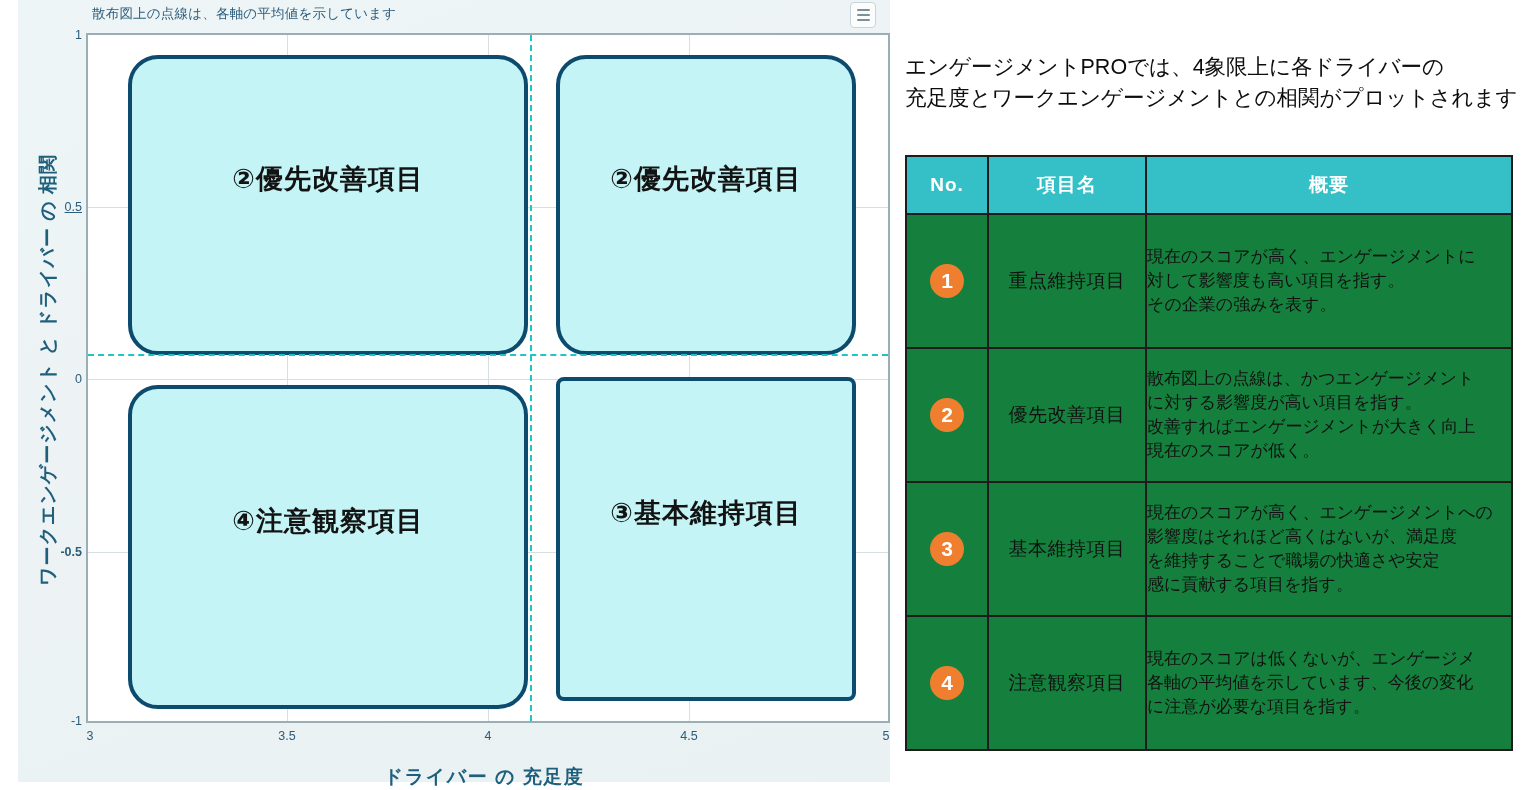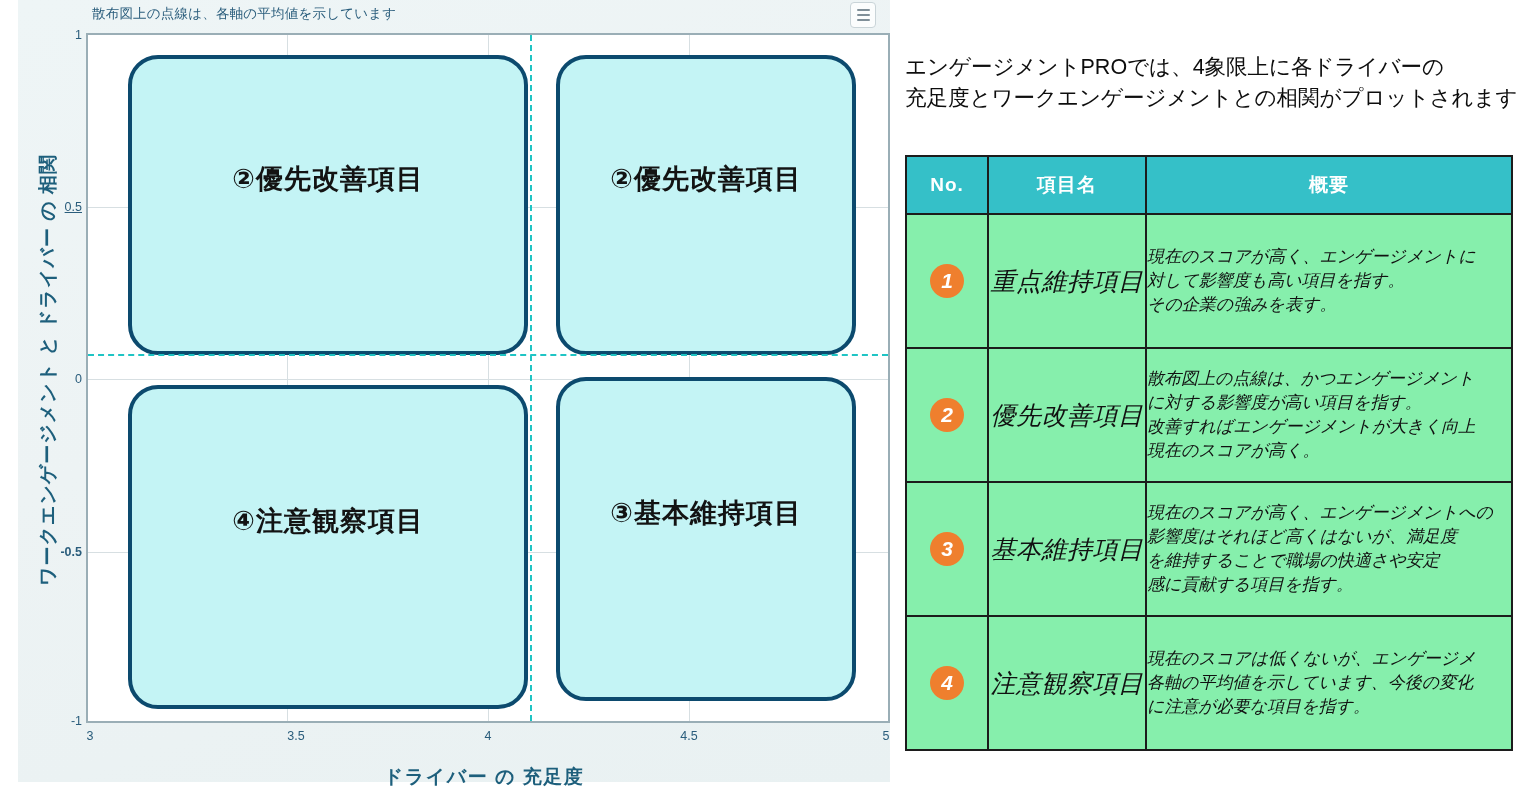--- a/index.html
+++ b/index.html
@@ -96,21 +96,21 @@
     display: flex; align-items: center; justify-content: center;
   }
   .quadrant .q-label {
     font-size: 27px; font-weight: bold; color: #131313;
     letter-spacing: 1px; white-space: nowrap;
     margin-top: -52px;
   }
   #quadrant-2 { left: 40px;  top: 20px;  width: 400px; height: 300px; }
   #quadrant-1 { left: 468px; top: 20px;  width: 300px; height: 300px; }
   #quadrant-4 { left: 40px;  top: 342px; width: 400px; height: 324px; margin-top: 8px; }
-  #quadrant-3 { left: 468px; top: 342px; width: 300px; height: 324px; }
+  #quadrant-3 { left: 468px; top: 342px; width: 300px; height: 324px; border-radius: 8px; }
 
   
   .ytick {
     position: absolute; right: 806px; width: 60px;
     text-align: right; font-size: 12.5px; color: #2a5d7c;
     transform: translateY(-50%);
   }
   .xtick {
     position: absolute; top: 694px; width: 60px;
     text-align: center; font-size: 12.5px; color: #2a5d7c;
@@ -143,29 +143,29 @@
     color: #ffffff;
     font-size: 19px; font-weight: bold;
     height: 58px;
     text-align: center;
     letter-spacing: 1px;
   }
   .col-no   { width: 82px; }
   .col-name { width: 158px; }
   .col-desc { width: 366px; }
 
-  #info-table tbody td { background: #86efac; vertical-align: middle; font-style: italic; }
+  #info-table tbody td { background: #15803d; vertical-align: middle; }
   .cell-no { text-align: center; }
   .badge {
     display: inline-block; width: 34px; height: 34px; border-radius: 50%;
     background: #ef7f2e; color: #ffffff;
     font-size: 21px; font-weight: bold; line-height: 34px; text-align: center;
   }
   .cell-name {
-    text-align: center; font-size: 25px; color: #111; letter-spacing: .5px; margin-top: 48px;
+    text-align: center; font-size: 19px; color: #111; letter-spacing: .5px; margin-top: 48px;
   }
   .cell-desc {
     font-size: 17px; color: #111; line-height: 1.42;
     padding: 8px 9px 8px 11px;
   }
   .cell-desc .line { display: block; white-space: nowrap; }
   tbody tr { height: 134px; }
 </style>
 </head>
 <body>
@@ -211,21 +211,21 @@
       <div id="mean-v" style="left:442px;"></div>
       <div id="mean-h" style="top:319px;"></div>
 
       <div class="ytick" style="top:0px;">1</div>
       <div class="ytick" style="top:172px;text-decoration:underline;">0.5</div>
       <div class="ytick" style="top:344px;">0</div>
       <div class="ytick" style="top:517px;font-weight:bold;">-0.5</div>
       <div class="ytick" style="top:686px;">-1</div>
 
       <div class="xtick" style="left:2px;">3</div>
-      <div class="xtick" style="left:208px;">3.5</div>
+      <div class="xtick" style="left:199px;">3.5</div>
       <div class="xtick" style="left:400px;">4</div>
       <div class="xtick" style="left:601px;">4.5</div>
       <div class="xtick" style="left:798px;">5</div>
     </div>
 
     <div id="x-axis-title">ドライバー の 充足度</div>
   </div>
 
   <div id="right-panel">
 
@@ -261,21 +261,21 @@
         </tr>
         <tr>
           <td class="cell-no">
             <span class="badge">2</span>
           </td>
           <td class="cell-name">優先改善項目</td>
           <td class="cell-desc">
             <span class="line">散布図上の点線は、かつエンゲージメント</span>
             <span class="line">に対する影響度が高い項目を指す。</span>
             <span class="line">改善すればエンゲージメントが大きく向上</span>
-            <span class="line">現在のスコアが高く。</span>
+            <span class="line">現在のスコアが低く。</span>
           </td>
         </tr>
         <tr>
           <td class="cell-no">
             <span class="badge">3</span>
           </td>
           <td class="cell-name">基本維持項目</td>
           <td class="cell-desc">
             <span class="line">現在のスコアが高く、エンゲージメントへの</span>
             <span class="line">影響度はそれほど高くはないが、満足度</span>

